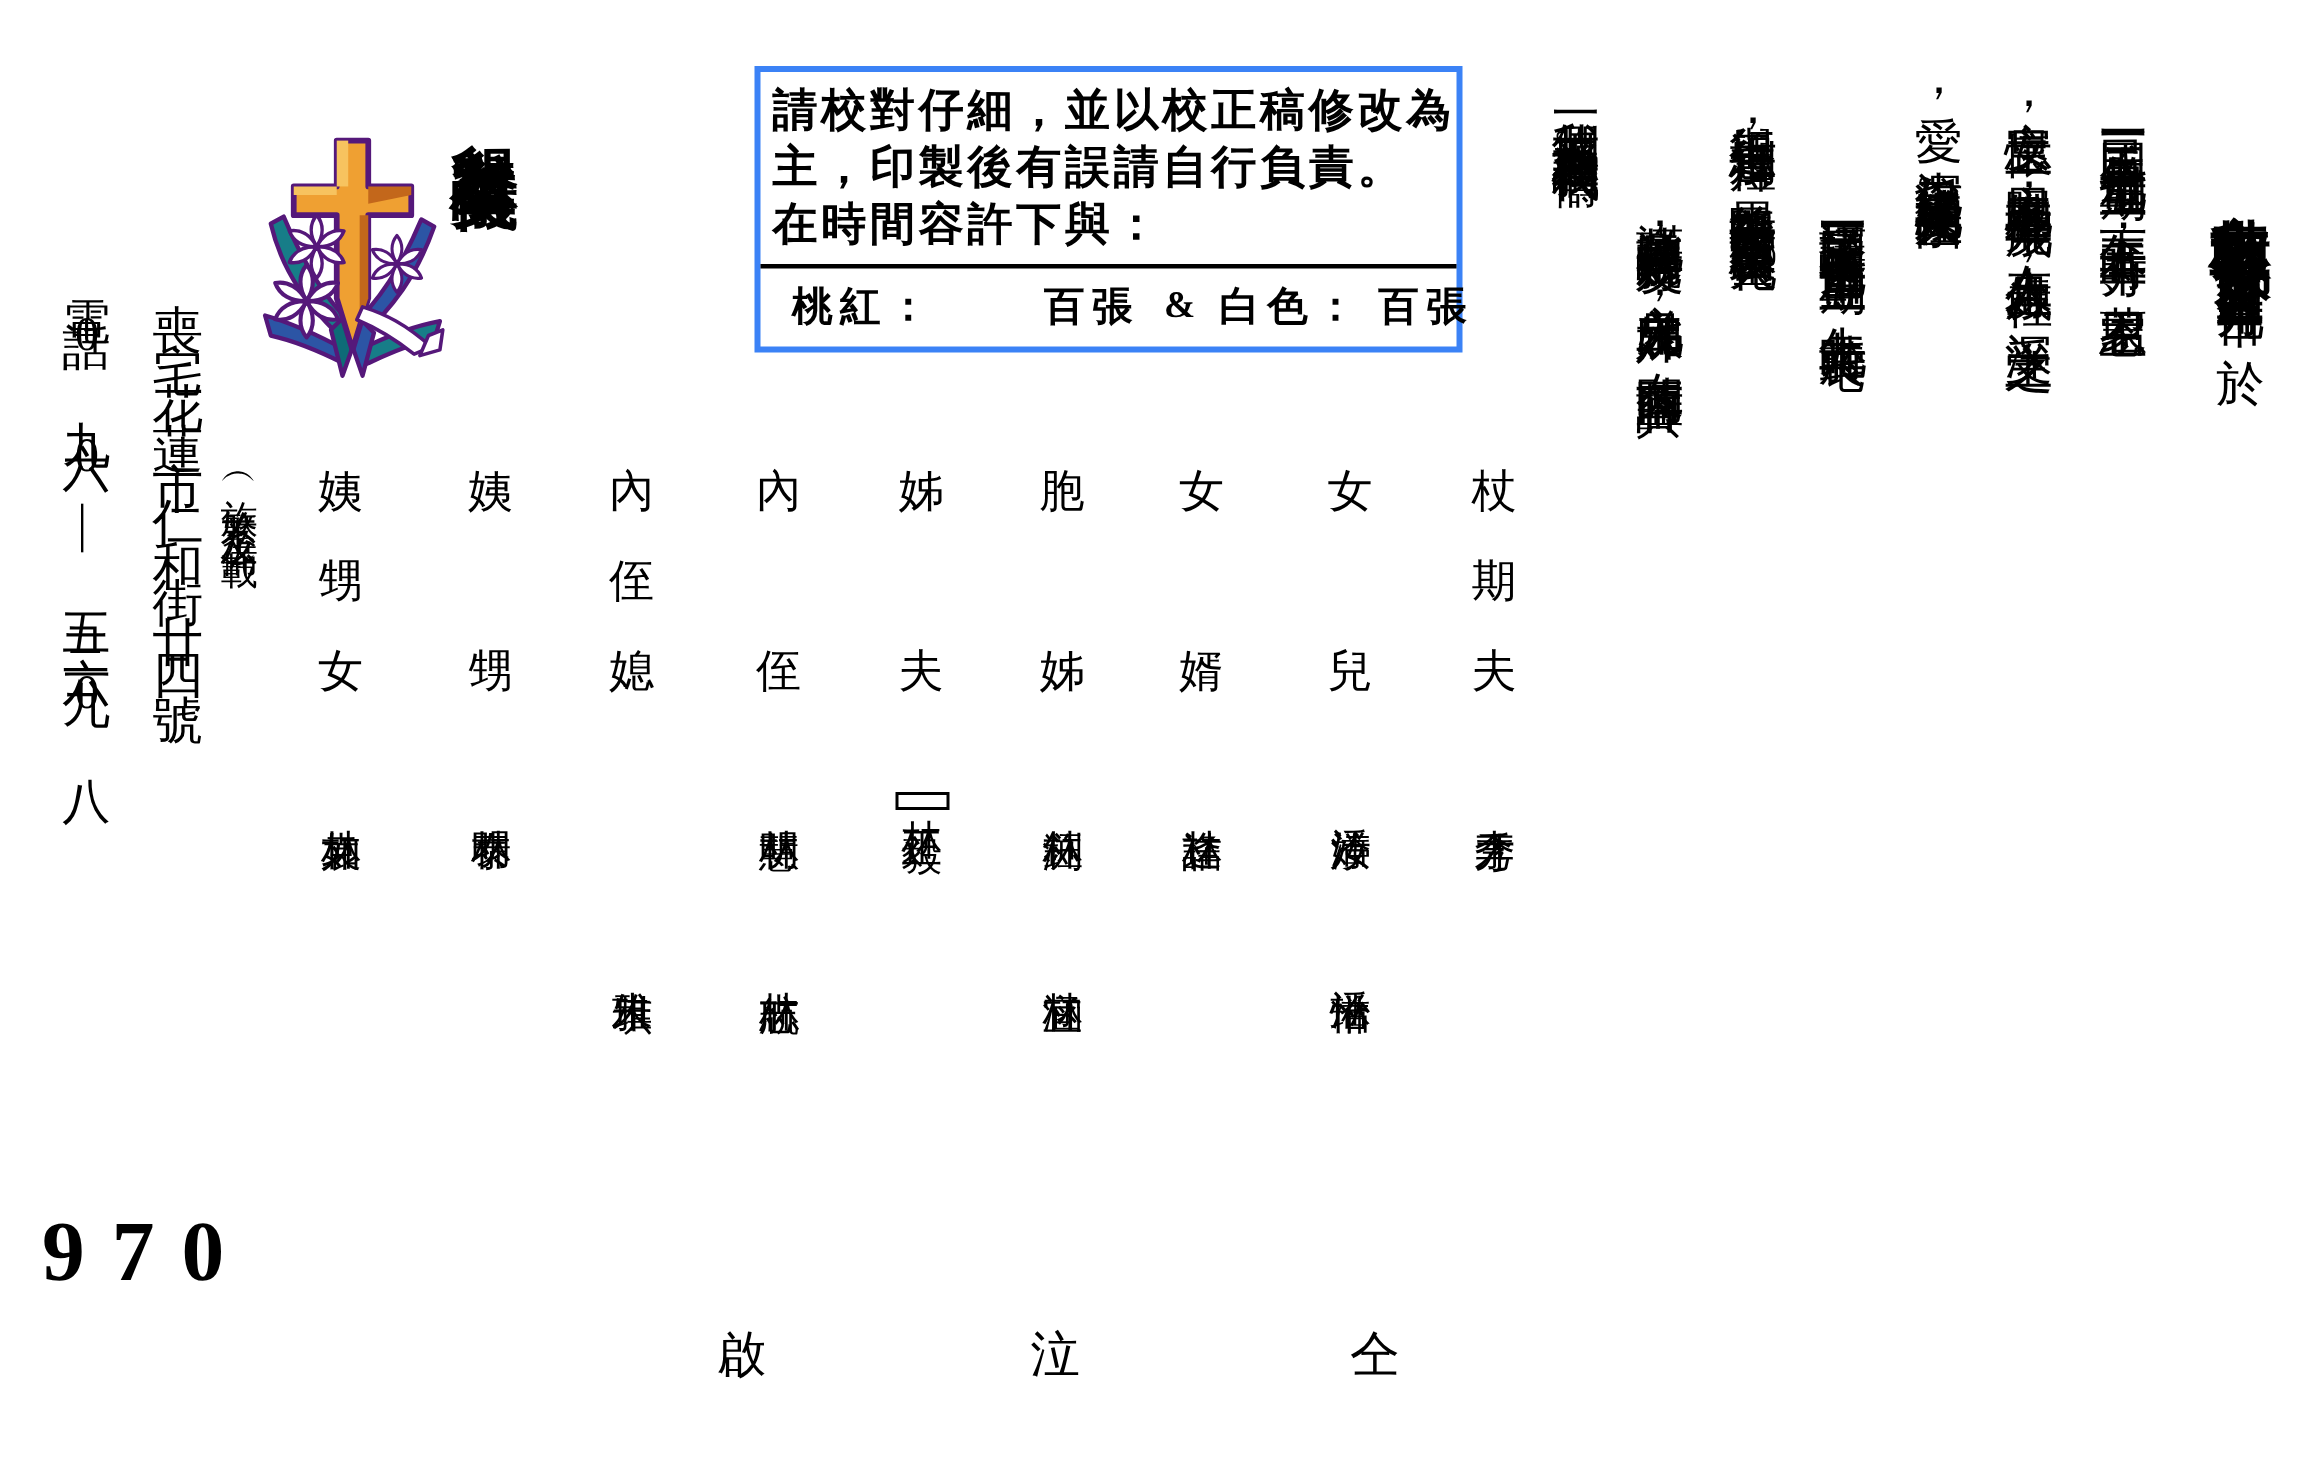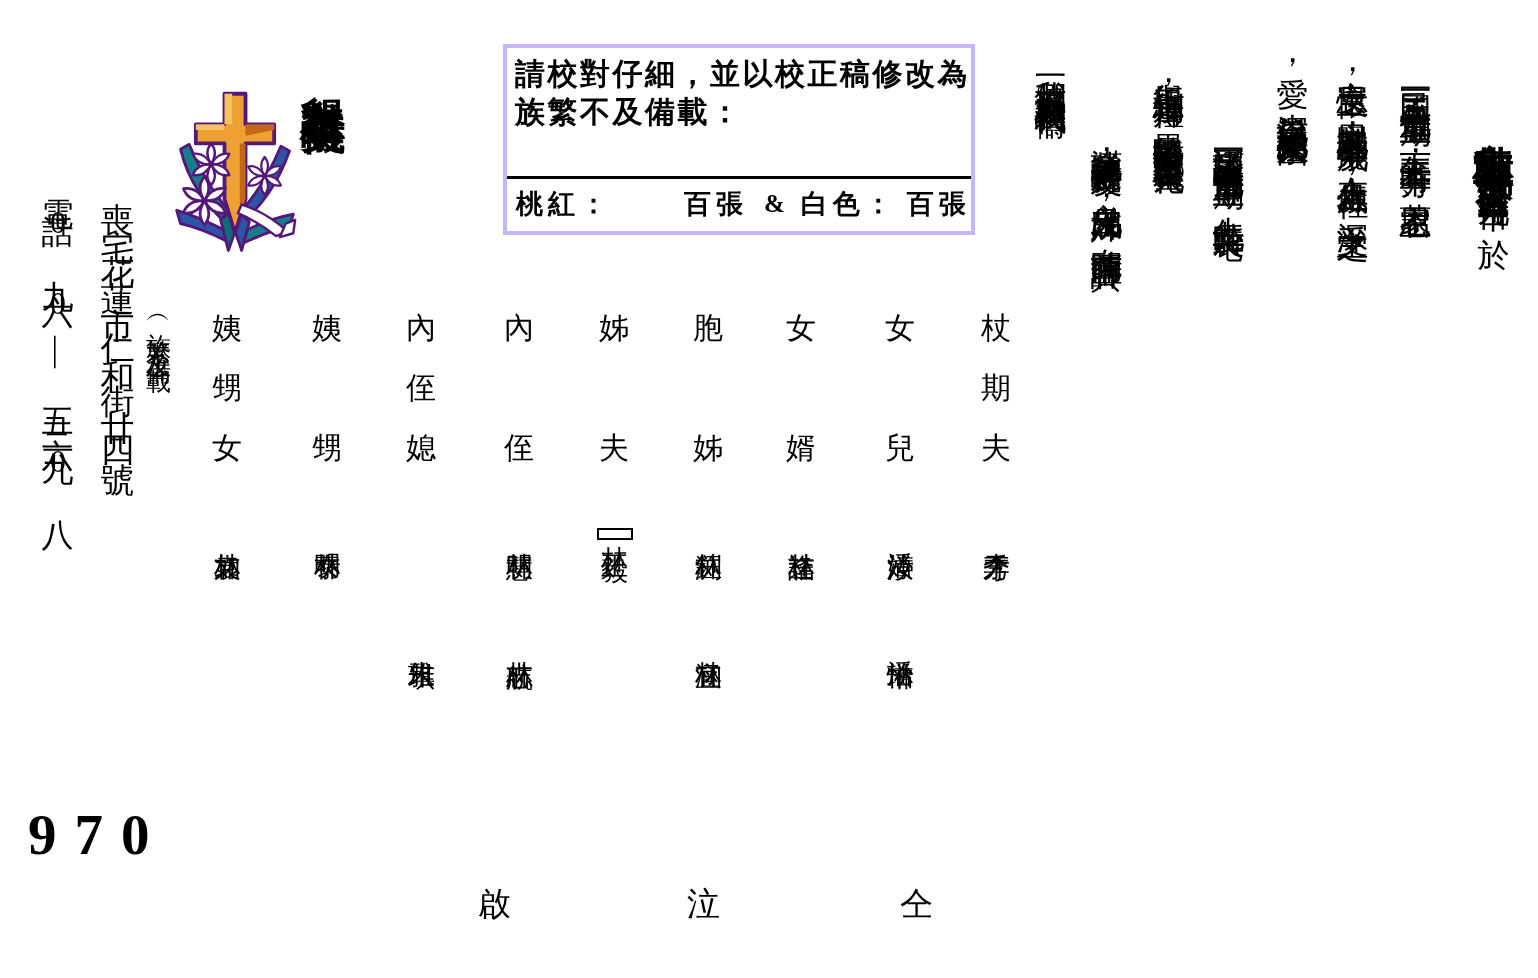--- a/index.html
+++ b/index.html
@@ -13,29 +13,29 @@
     position:absolute;writing-mode:vertical-rl;text-orientation:upright;
     line-height:1;white-space:nowrap;
   }
   .body-col{font-size:32px;letter-spacing:2px;}
   .title-main{font-size:41px;font-weight:bold;letter-spacing:1px;}
   .title-honorific{display:inline-block;font-size:37px;font-weight:bold;margin-top:24px;letter-spacing:1px;}
   .title-body{display:inline-block;font-size:32px;margin-top:12px;letter-spacing:2px;}
   
   .proof-box{
     position:absolute;left:503px;top:44px;width:472px;height:191px;
-    border:4px solid #c4b5fd;box-sizing:border-box;background:#fff;
+    border:4px solid #3b82f6;box-sizing:border-box;background:#fff;
   }
   .proof-top{
     height:131px;box-sizing:border-box;border-bottom:3px solid #000;
     padding:7px 4px 0 8px;font-size:30px;font-weight:bold;
     letter-spacing:2.5px;line-height:38px;white-space:nowrap;
   }
   .proof-bottom{
-    display:flex;align-items:center;height:50px;padding-left:9px;
+    display:flex;align-items:center;height:50px;padding-left:21px;
     font-size:27px;font-weight:bold;letter-spacing:5px;white-space:nowrap;
   }
   .gap-lg{margin-left:72px;}
   .amp{margin-left:16px;margin-right:16px;letter-spacing:0;font-size:25px;}
   .gap-sm{margin-left:10px;}
   
   .decline{
     position:absolute;left:300px;top:60px;writing-mode:vertical-rl;
     text-orientation:upright;font-size:45px;font-weight:bold;
     letter-spacing:5px;line-height:1;
@@ -87,21 +87,22 @@
   <div class="vcol body-col" style="right:169px;top:55px">安息主懷，主恩賜她在世五十九歲，在人生歲月裡，深受主之</div>
   <div class="vcol body-col" style="right:229px;top:52px">愛，也深信主已經接納她永住天國。</div>
   <div class="vcol body-col" style="right:293px;top:123px">謹擇於民國一一二年七月十四日星期五，上午九時於喪宅</div>
   <div class="vcol body-col" style="right:353px;top:58px">舉行追思告別禮拜，畢後隨即發引吉安鄉慈雲山公墓火化。</div>
   <div class="vcol body-col" style="right:415px;top:123px">謹此邀請長官親朋好友，主內弟兄姊妹，在時間容許下與</div>
   <div class="vcol body-col" style="right:471px;top:55px">我們一起來追思並請為我們代禱。</div>
 
   <div class="proof-box">
     <div class="proof-top">
       <div>請校對仔細，並以校正稿修改為</div>
-      <div>族繁不及備載：</div>
+      <div>主，印製後有誤請自行負責。</div>
+      <div>在時間容許下與：</div>
     </div>
     <div class="proof-bottom">
       <span>桃紅：</span>
       <span class="gap-lg">百張</span>
       <span class="amp">&amp;</span>
       <span>白色：</span>
       <span class="gap-sm">百張</span>
     </div>
   </div>
 

